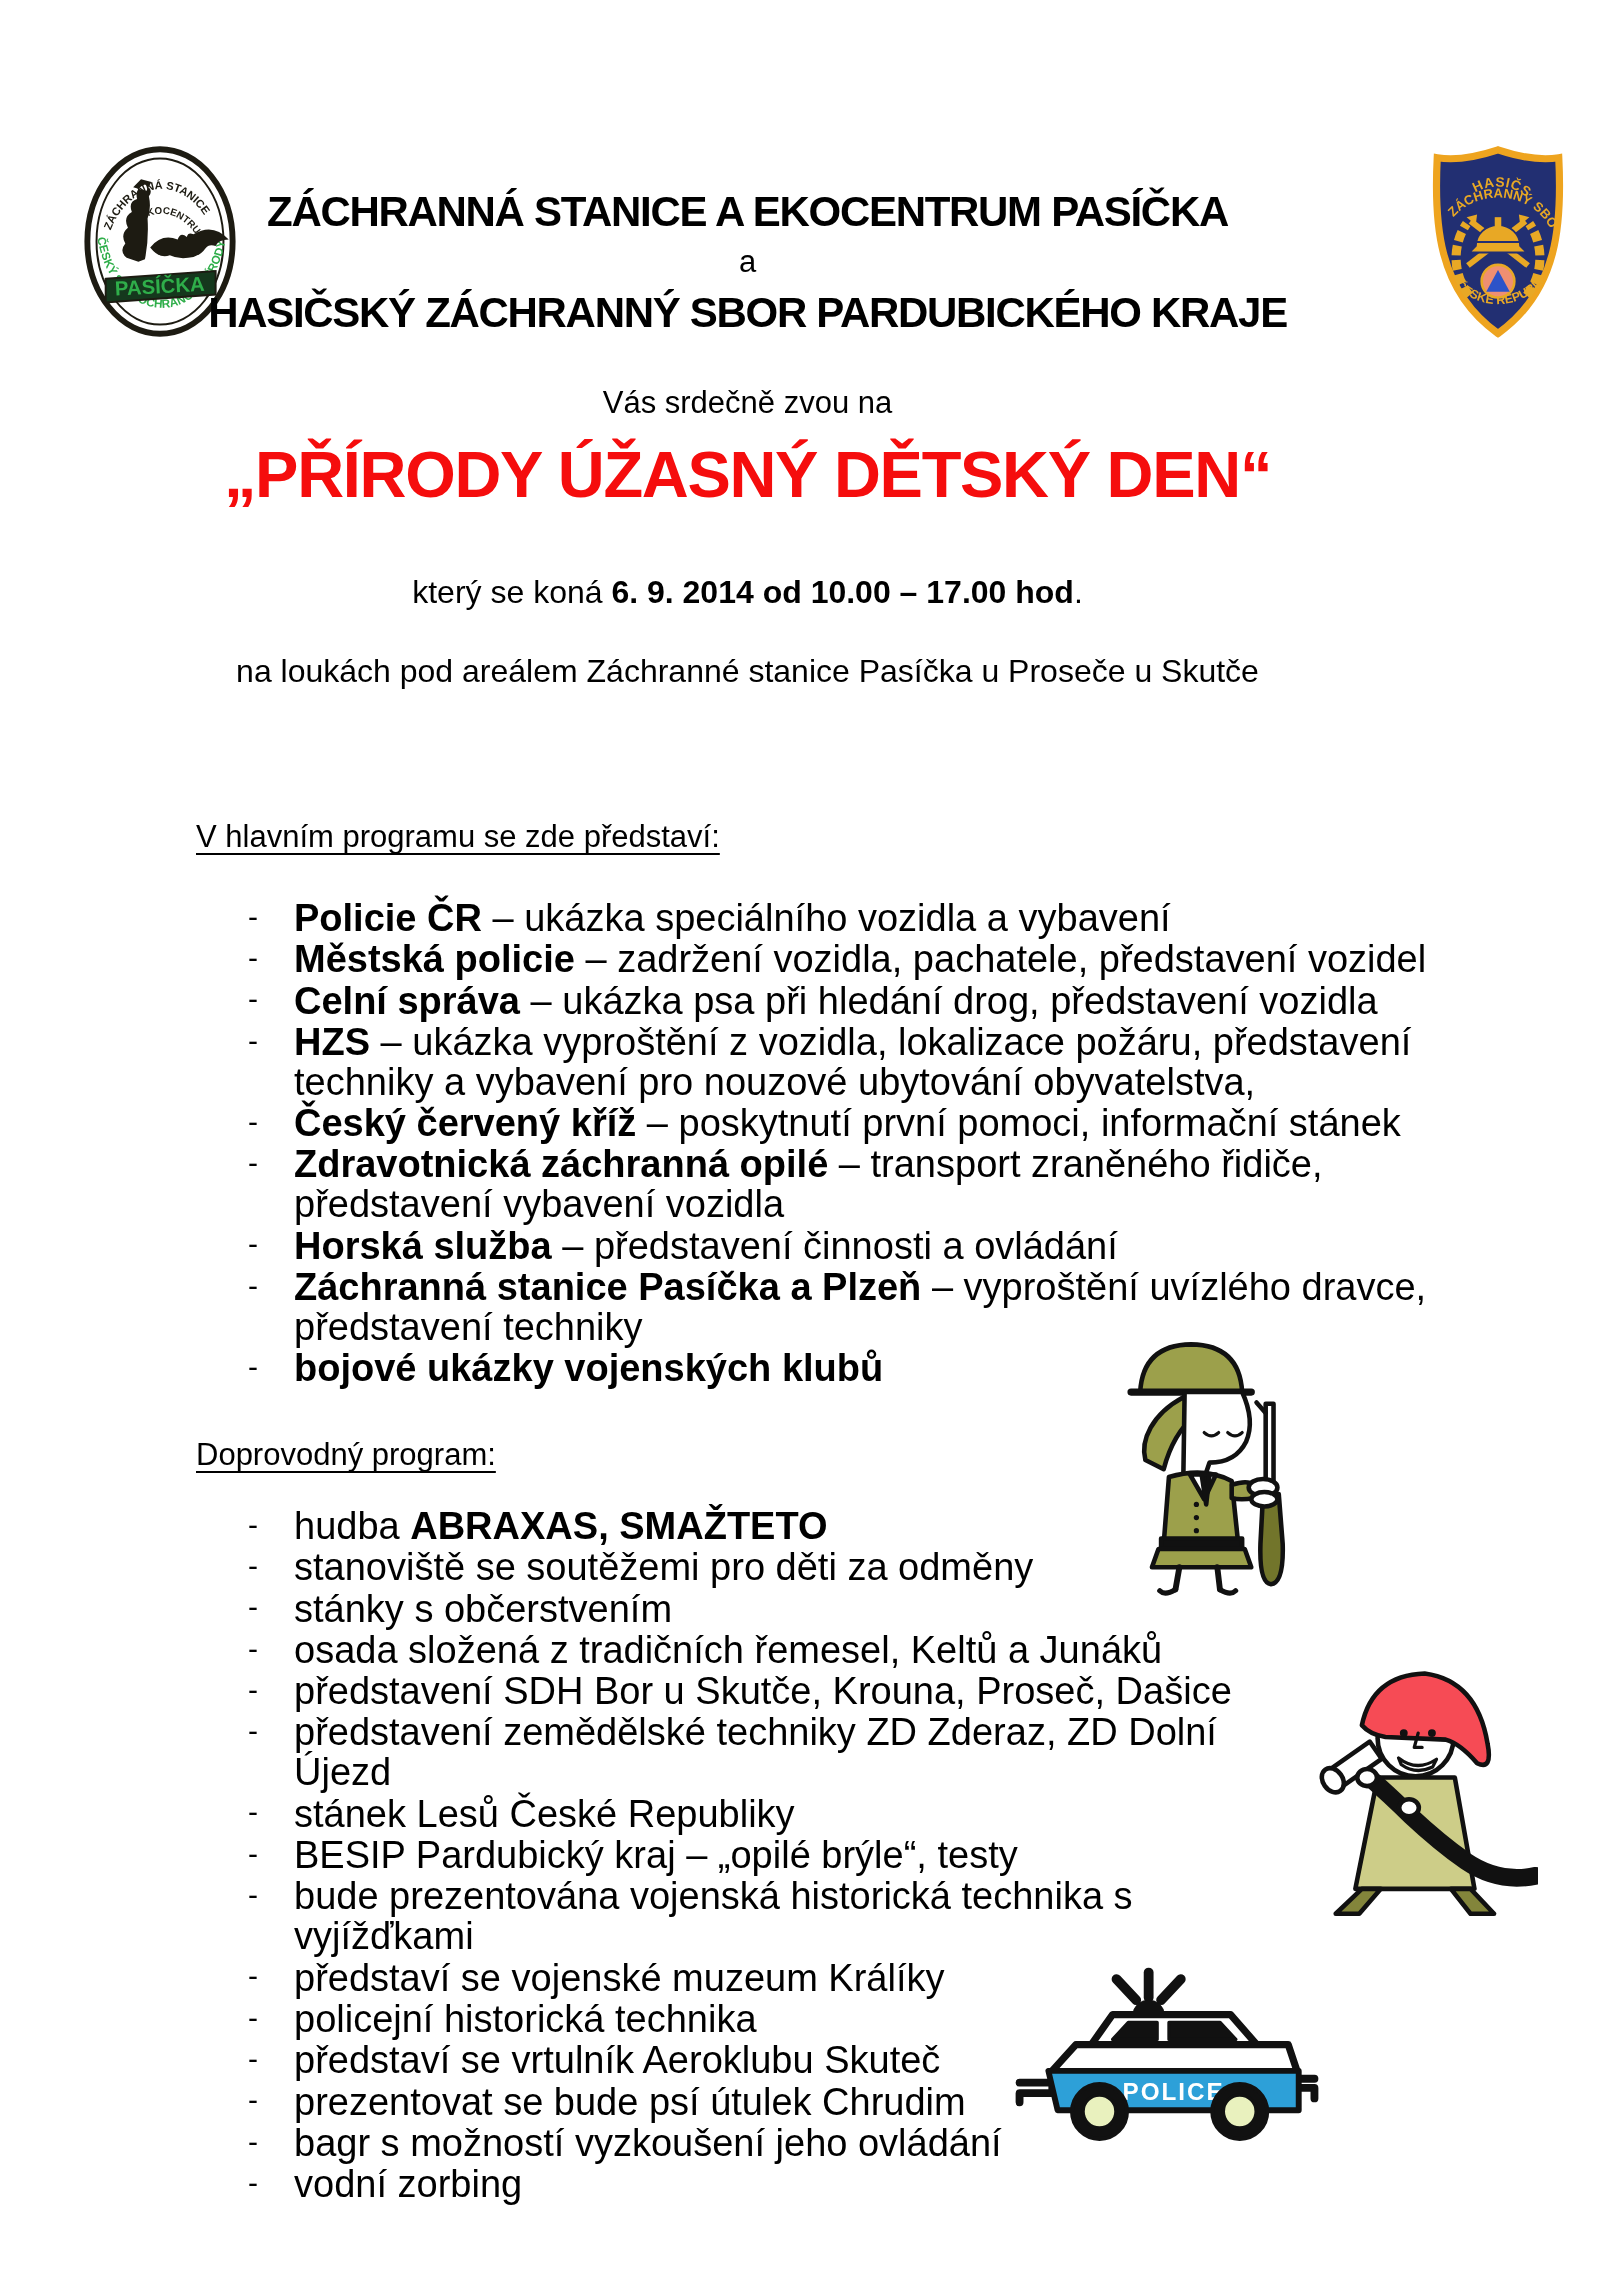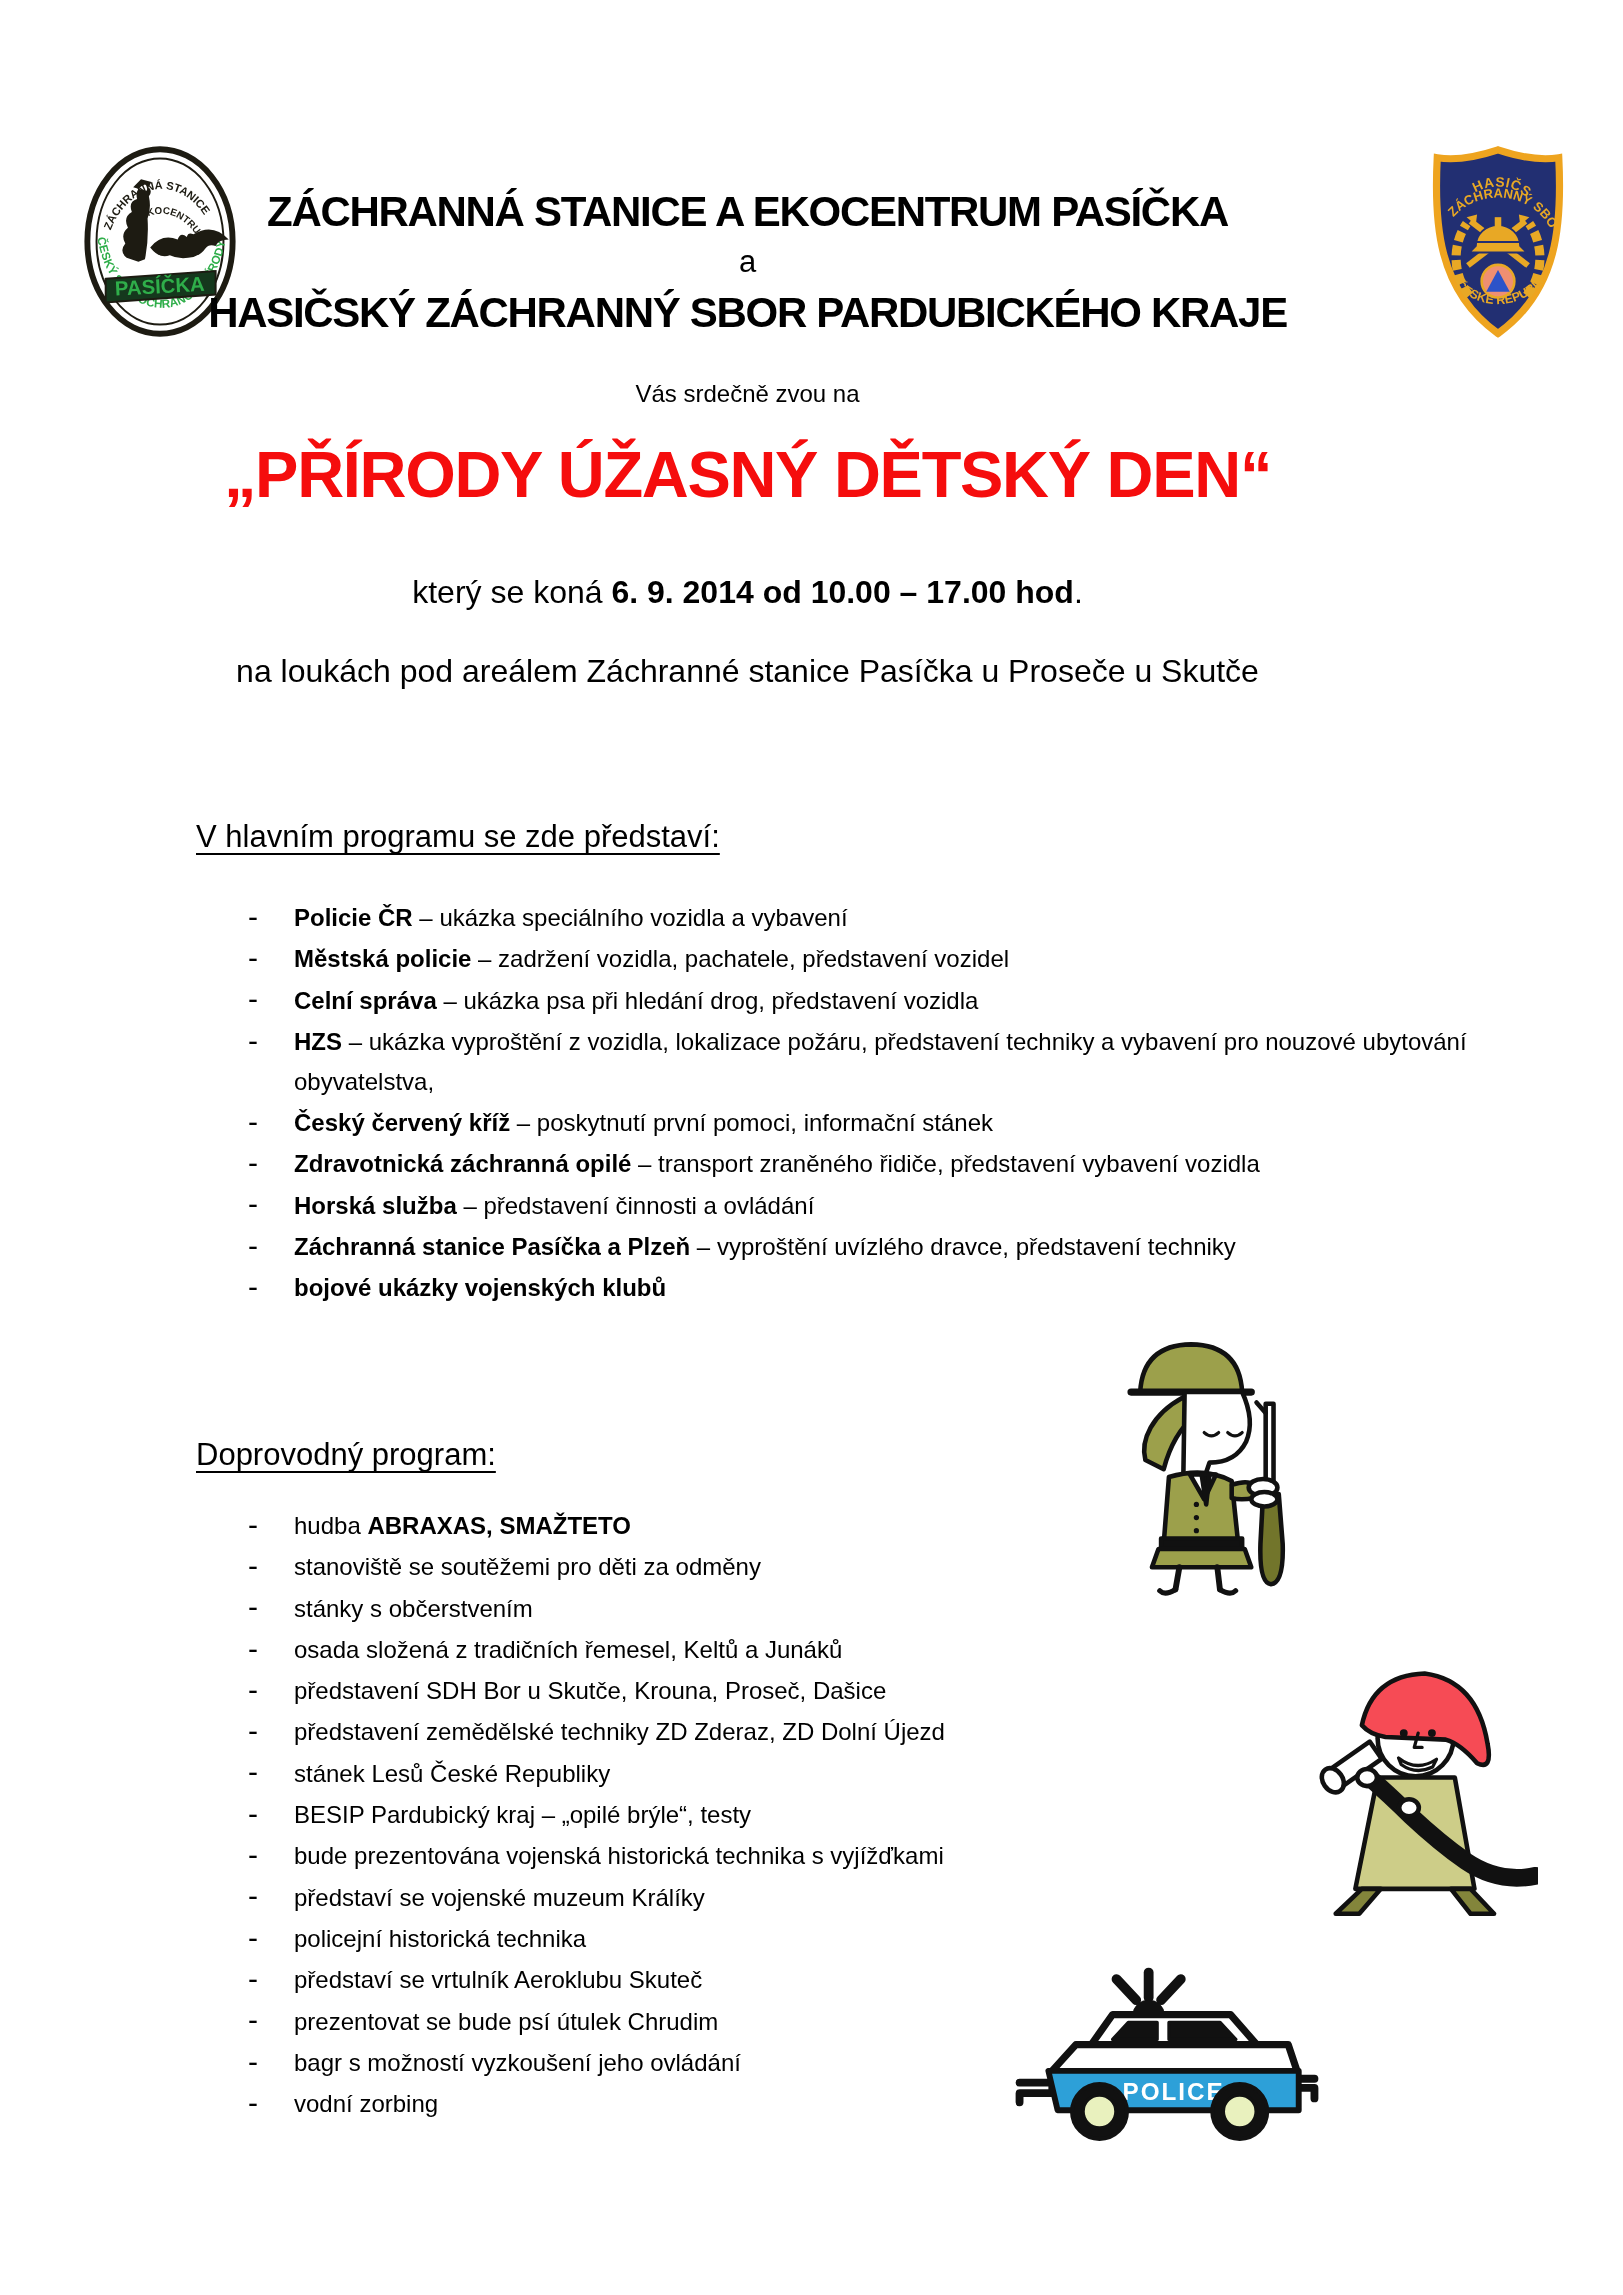--- a/index.html
+++ b/index.html
@@ -4,27 +4,27 @@
 <style>
   html,body{margin:0;padding:0;background:#e8e8e8;}
   .page{
     position:relative;width:1623px;height:2295px;background:#ffffff;
     font-family:"Liberation Sans","DejaVu Sans",sans-serif;color:#000;overflow:hidden;
   }
   .abs{position:absolute;}
   .center{left:0;width:1495px;text-align:center;white-space:nowrap;}
   .org-line{font-size:42px;font-weight:bold;letter-spacing:-1.3px;line-height:48px;}
   .conj{font-size:31px;line-height:38px;}
-  .invite{font-size:24px;line-height:39px;}
+  .invite{font-size:31px;line-height:39px;margin-top:9px;}
   .main-title{font-size:65px;font-weight:bold;letter-spacing:-1.3px;line-height:76px;color:#f50d0d;}
   .date-line{font-size:32px;line-height:39px;}
   .loc-line{font-size:32px;line-height:39px;}
   .blue-head{font-size:37px;font-weight:bold;color:#1b7ac2;line-height:43px;}
   .subhead{font-size:31px;line-height:38px;text-decoration:underline;text-decoration-thickness:2px;text-underline-offset:5.9px;}
-  ul.prog{list-style:none;margin:0;padding:0 0 0 49px;width:1191px;font-size:24px;line-height:40px;}
+  ul.prog{list-style:none;margin:0;padding:0 0 0 49px;width:1191px;font-size:38px;line-height:40px;}
   ul.prog li{position:relative;margin:0 0 1.3px 0;}
   ul.prog li::before{content:"-";position:absolute;left:-46px;top:-1.3px;font-size:30px;}
   ul.prog b{font-weight:bold;}
   svg text{font-family:"Liberation Sans","DejaVu Sans",sans-serif;}
 </style>
 </head>
 <body>
 
 <div class="page">
 

